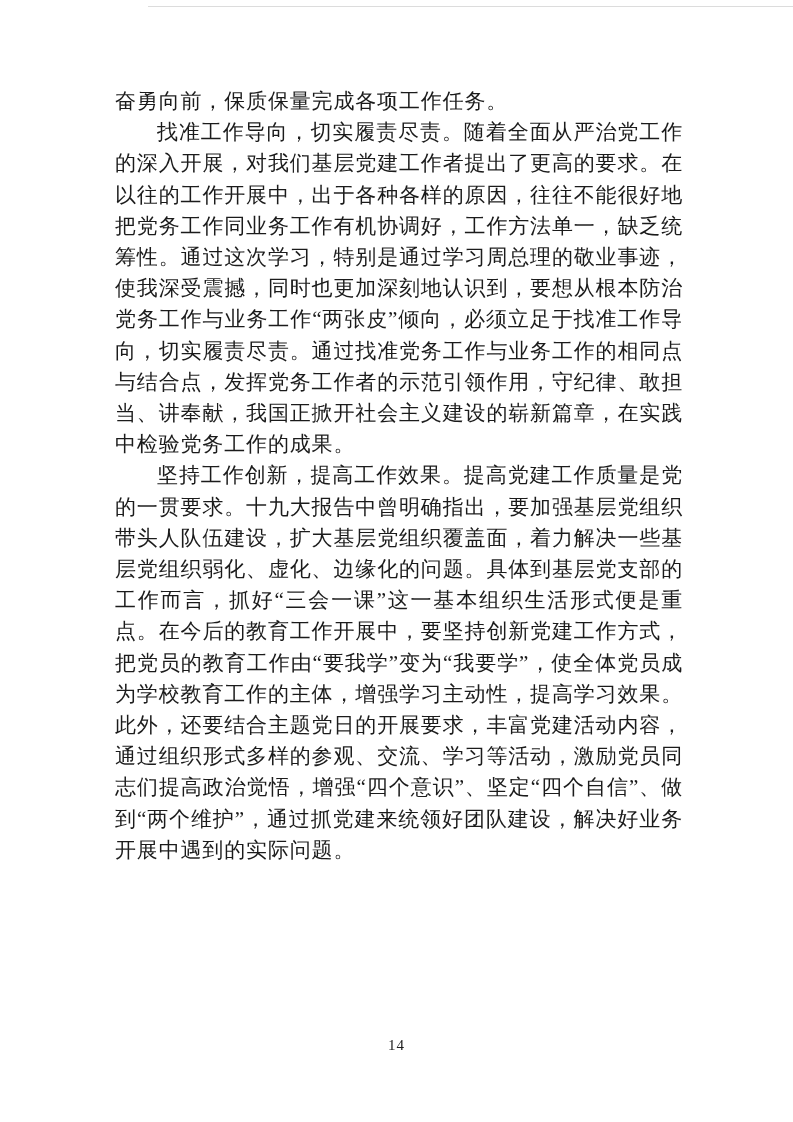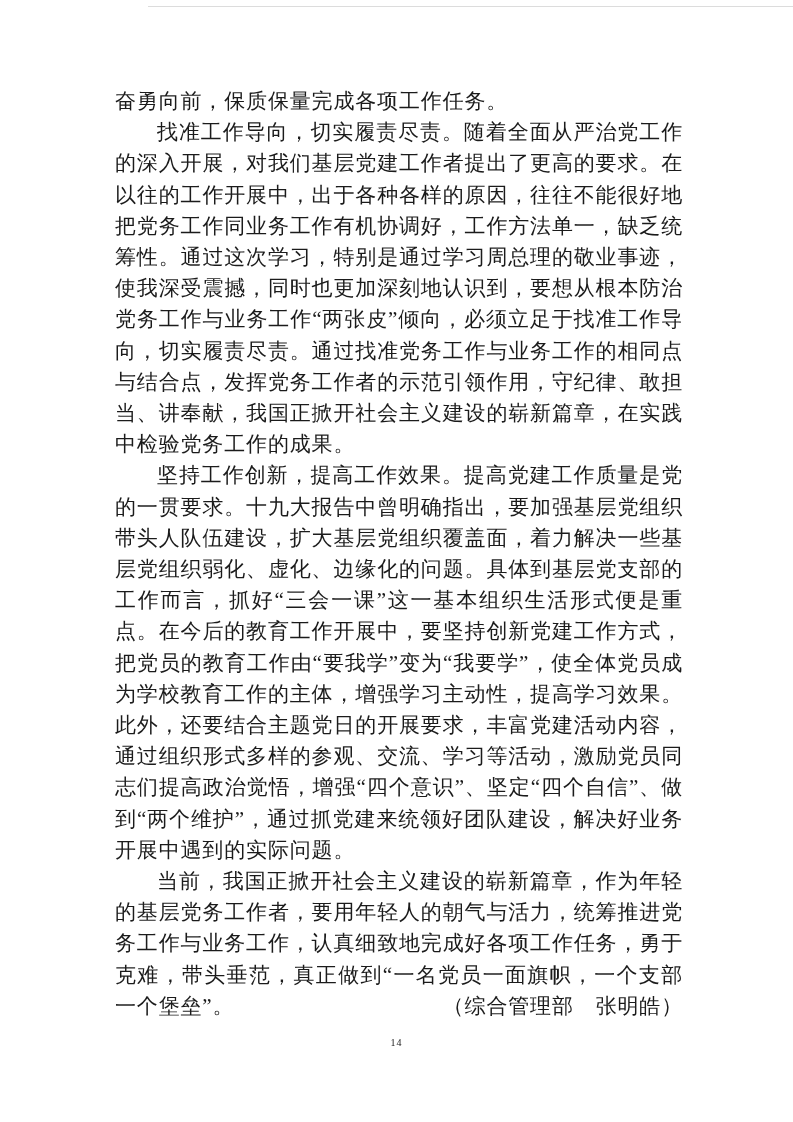--- a/index.html
+++ b/index.html
@@ -47,39 +47,35 @@
   .signature {
     float: right;
   }
   .page-number {
     position: absolute;
     top: 1037px;
     left: 0;
     width: 100%;
     text-align: center;
     color: #1b1b1b;
-    font-size: 10px;
+    font-size: 15px;
     letter-spacing: 1px;
   }
 </style>
 </head>
 <body>
 
 <div class="page">
 
   <div class="scan-line"></div>
 
   <div class="text-block">
     <p class="para">奋勇向前，保质保量完成各项工作任务。</p>
 
     <p class="para indent">找准工作导向，切实履责尽责。随着全面从严治党工作的深入开展，对我们基层党建工作者提出了更高的要求。在以往的工作开展中，出于各种各样的原因，往往不能很好地把党务工作同业务工作有机协调好，工作方法单一，缺乏统筹性。通过这次学习，特别是通过学习周总理的敬业事迹，使我深受震撼，同时也更加深刻地认识到，要想从根本防治党务工作与业务工作“两张皮”倾向，必须立足于找准工作导向，切实履责尽责。通过找准党务工作与业务工作的相同点与结合点，发挥党务工作者的示范引领作用，守纪律、敢担当、讲奉献，我国正掀开社会主义建设的崭新篇章，在实践中检验党务工作的成果。</p>
 
     <p class="para indent">坚持工作创新，提高工作效果。提高党建工作质量是党的一贯要求。十九大报告中曾明确指出，要加强基层党组织带头人队伍建设，扩大基层党组织覆盖面，着力解决一些基层党组织弱化、虚化、边缘化的问题。具体到基层党支部的工作而言，抓好“三会一课”这一基本组织生活形式便是重点。在今后的教育工作开展中，要坚持创新党建工作方式，把党员的教育工作由“要我学”变为“我要学”，使全体党员成为学校教育工作的主体，增强学习主动性，提高学习效果。此外，还要结合主题党日的开展要求，丰富党建活动内容，通过组织形式多样的参观、交流、学习等活动，激励党员同志们提高政治觉悟，增强“四个意识”、坚定“四个自信”、做到“两个维护”，通过抓党建来统领好团队建设，解决好业务开展中遇到的实际问题。</p>
 
-    <p class="para indent">
-      <span>当前，我国正掀开社会主义建设的崭新篇章，作为年轻的基层党务工作者，要用年轻人的朝气与活力，统筹推进党务工作与业务工作，认真细致地完成好各项工作任务，勇于克难，带头垂范，真正做到“一名党员一面旗帜，一个支部一个堡垒”。</span>
-      <span class="signature">（综合管理部　张明皓）</span>
-    </p>
   </div>
 
   <div class="page-number">14</div>
 
 </div>
 
 </body></html>

